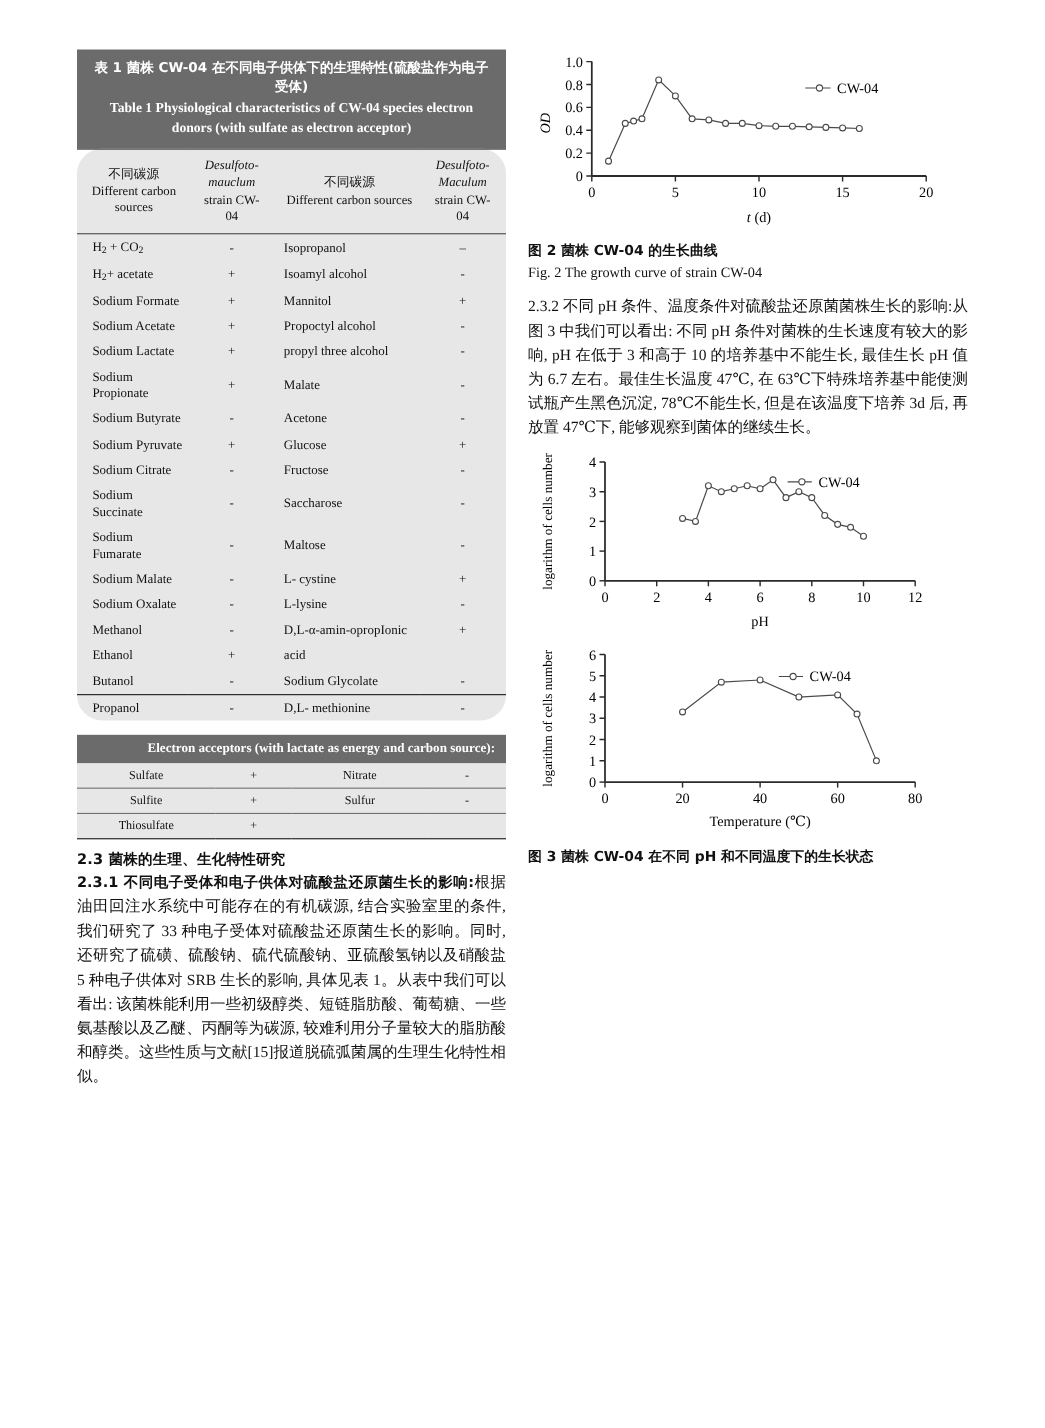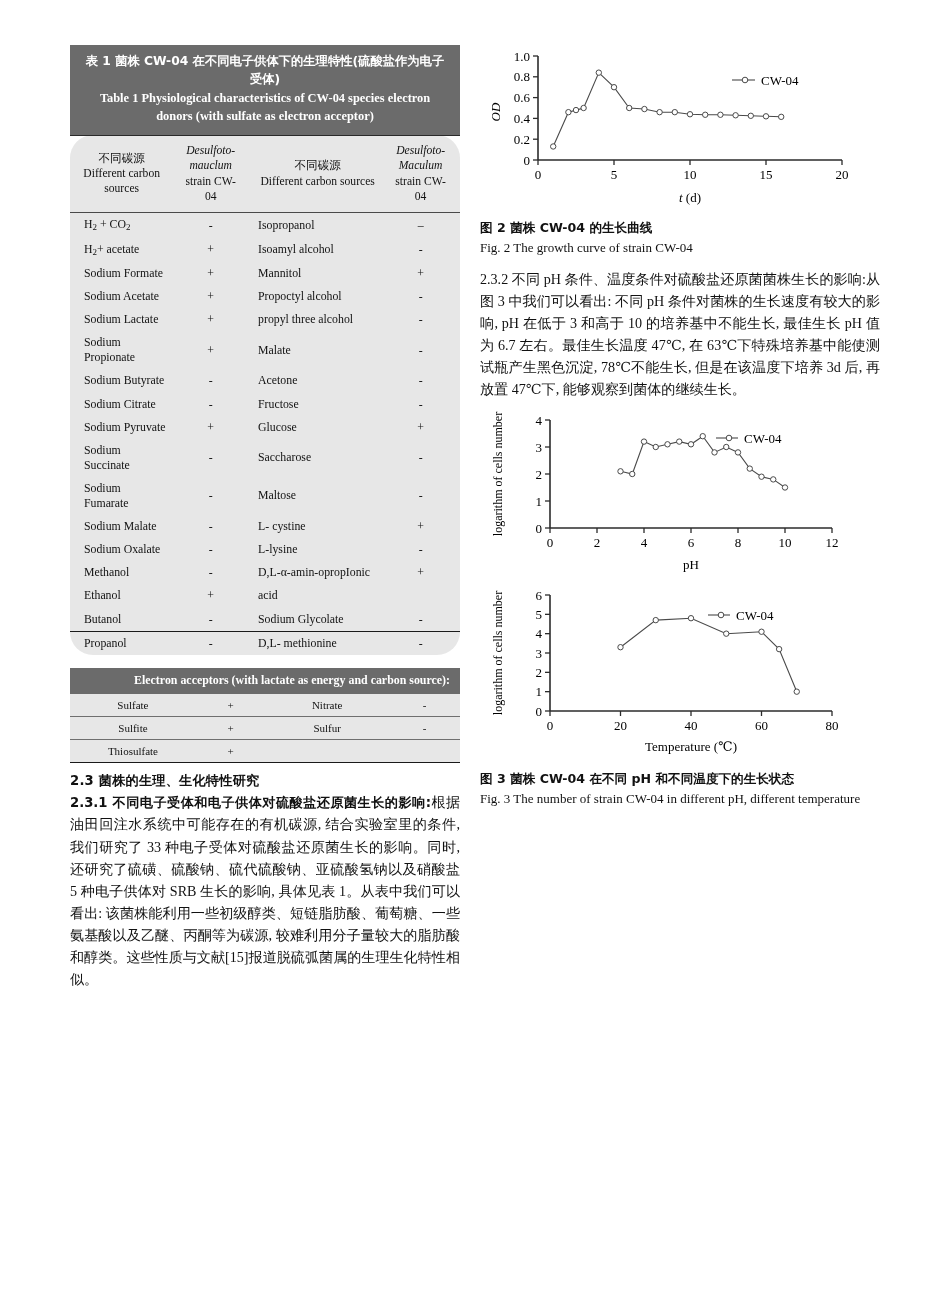--- a/index.html
+++ b/index.html
@@ -167,30 +167,30 @@
               <td class="c3">Malate</td>
               <td class="c4">-</td>
             </tr>
             <tr class="bodyrow">
               <td class="c1 body">Sodium Butyrate</td>
               <td class="c2">-</td>
               <td class="c3">Acetone</td>
               <td class="c4">-</td>
             </tr>
             <tr class="bodyrow">
-              <td class="c1 body">Sodium Citrate</td>
-              <td class="c2">-</td>
-              <td class="c3">Fructose</td>
-              <td class="c4">-</td>
-            </tr>
-            <tr class="bodyrow">
               <td class="c1 body">Sodium Pyruvate</td>
               <td class="c2">+</td>
               <td class="c3">Glucose</td>
               <td class="c4">+</td>
+            </tr>
+            <tr class="bodyrow">
+              <td class="c1 body">Sodium Citrate</td>
+              <td class="c2">-</td>
+              <td class="c3">Fructose</td>
+              <td class="c4">-</td>
             </tr>
             <tr class="bodyrow">
               <td class="c1 body">Sodium Succinate</td>
               <td class="c2">-</td>
               <td class="c3">Saccharose</td>
               <td class="c4">-</td>
             </tr>
             <tr class="bodyrow">
               <td class="c1 body">Sodium Fumarate</td>
               <td class="c2">-</td>
@@ -447,16 +447,15 @@
         <g>
           <line x1="228" y1="32" x2="250" y2="32" stroke="#4a4a4a" stroke-width="1.1"></line>
           <circle cx="241" cy="32" r="2.8" fill="#ffffff" stroke="#4a4a4a" stroke-width="1"></circle>
           <text x="256" y="36.5" font-size="13">CW-04</text>
         </g>
       </svg>
     </div>
 
     <div style="margin-top:10px">
       <div class="fig-cn">图 3  菌株 CW-04 在不同 pH 和不同温度下的生长状态</div>
-      <div class="fig-en">Fig. 3   The number of strain CW-04 in different pH, different temperature</div>
     </div>
   </div>
 </div>
 
 </body></html>

